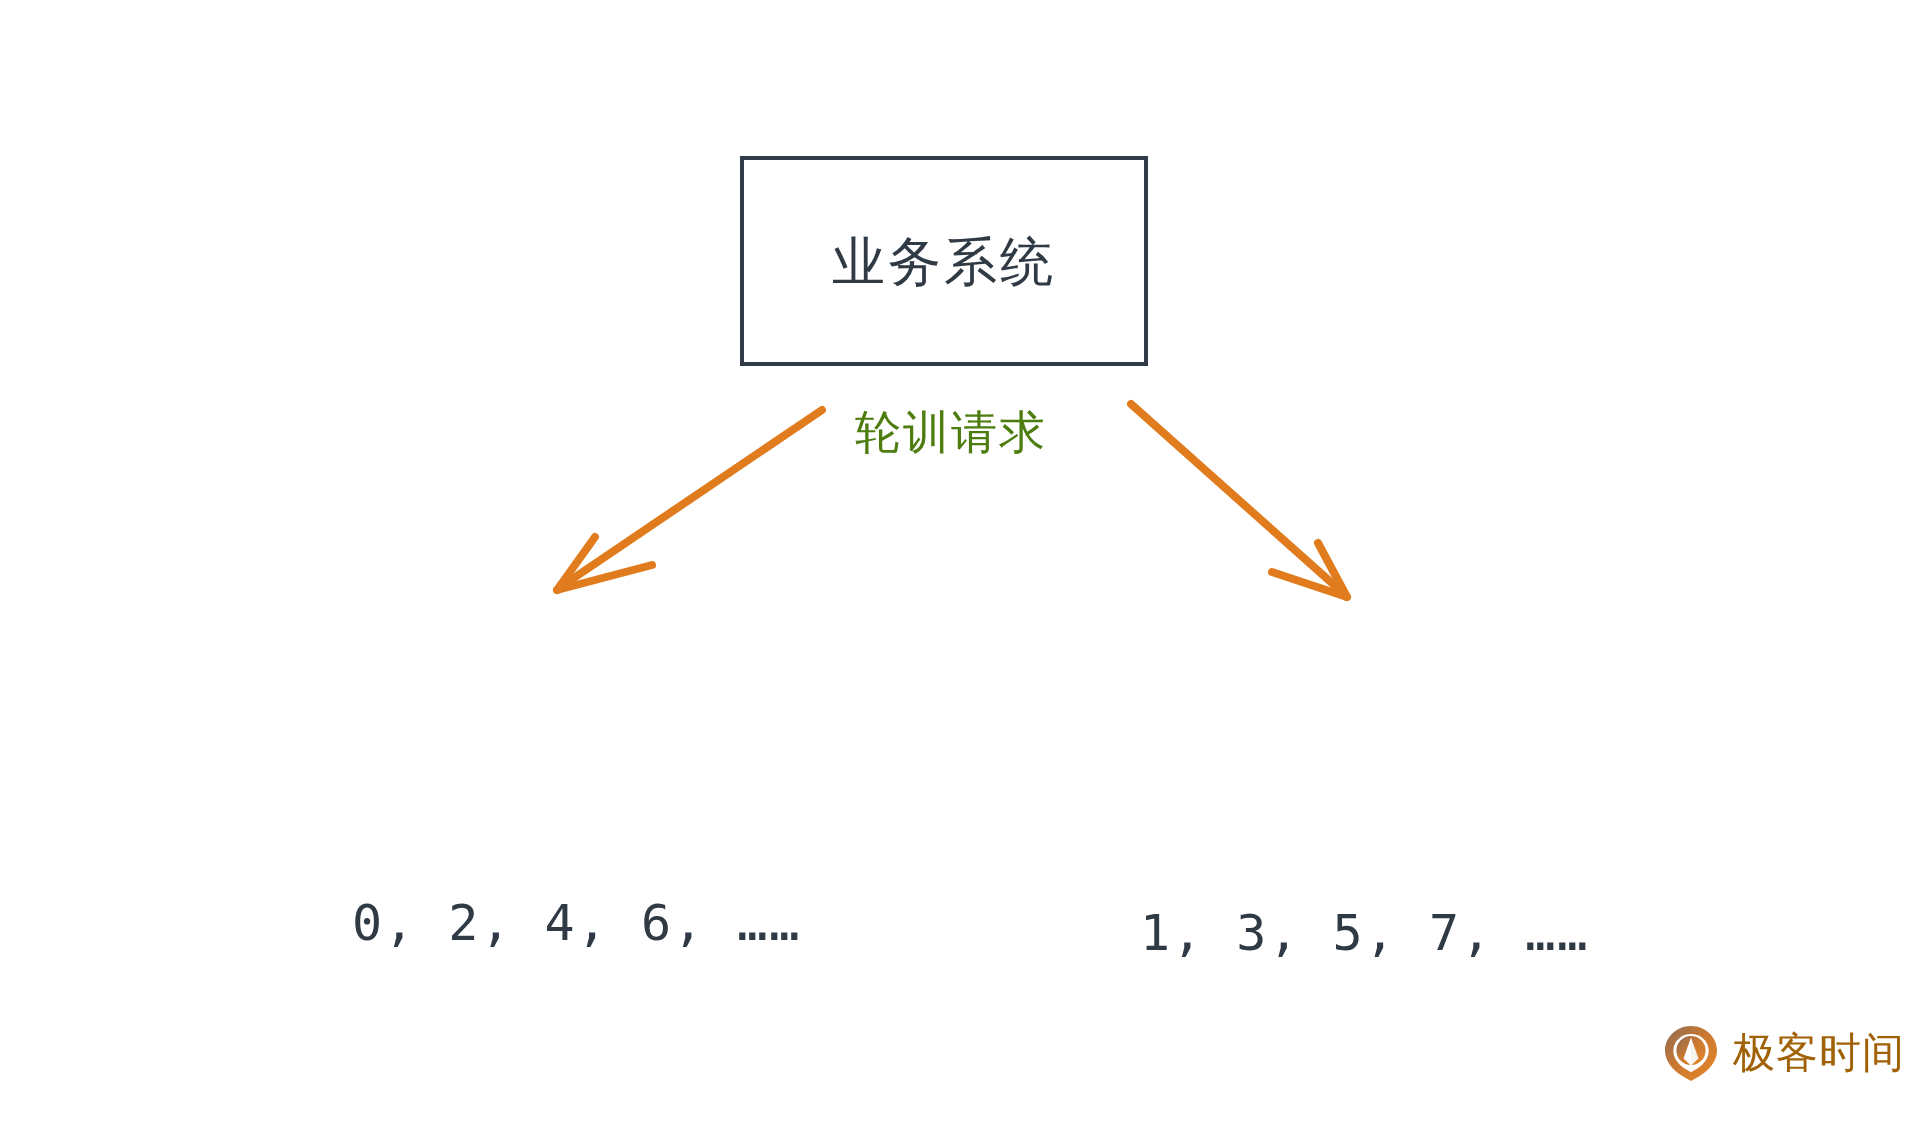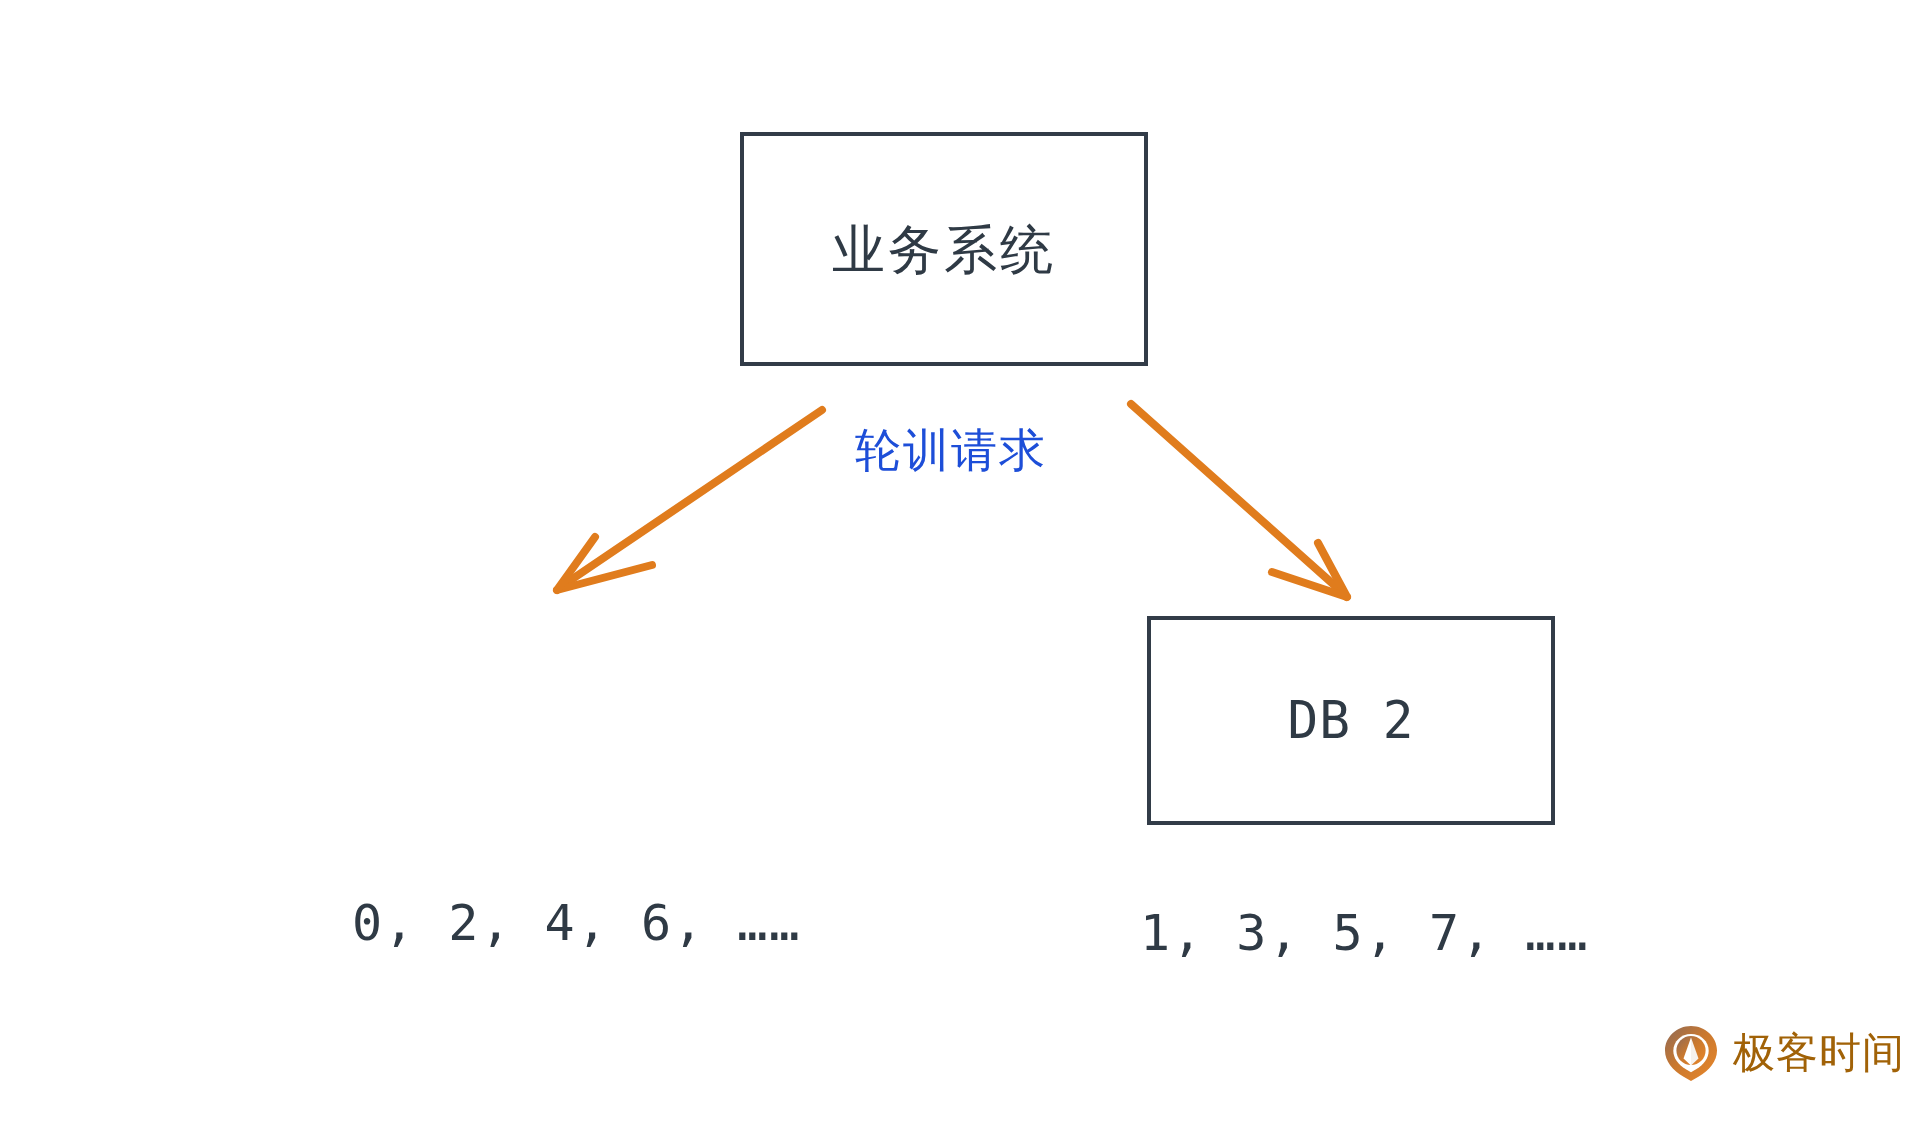--- a/index.html
+++ b/index.html
@@ -28,23 +28,23 @@
     justify-content: center;
   }
   .node-box .node-label {
     color: #2f3a45;
     white-space: pre;
     line-height: 1;
   }
 
   #box-system {
     left: 740px;
-    top: 132px;
+    top: 156px;
     width: 408px;
-    height: 234px;
+    height: 210px;
   }
   #box-system .node-label {
     font-family: "DejaVu Sans", "Liberation Sans", sans-serif;
     font-size: 53px;
     letter-spacing: 3px;
   }
 
   #box-db1 {
     left: 368px;
     top: 622px;
@@ -75,22 +75,22 @@
     white-space: pre;
     line-height: 1;
   }
   #seq-db1 { left: 352px; top: 898px; }
   #seq-db2 { left: 1140px; top: 908px; }
 
   
   #arrow-label {
     position: absolute;
     left: 855px;
-    top: 427px;
-    color: #1d4ed8;
+    top: 409px;
+    color: #4d7c0f;
     font-family: "DejaVu Sans", "Liberation Sans", sans-serif;
     font-size: 46px;
     letter-spacing: 2px;
     white-space: pre;
     line-height: 1;
   }
 
   
   #arrow-layer {
     position: absolute;
@@ -145,23 +145,20 @@
     </g>
   </svg>
 
   <div class="node-box" id="box-system">
     <span class="node-label">业务系统</span>
   </div>
 
   <div id="arrow-label">轮训请求</div>
 
 
-  <div class="node-box" id="box-db2">
-    <span class="node-label">DB 2</span>
-  </div>
 
   <div class="sequence-text" id="seq-db1">0, 2, 4, 6, ……</div>
 
   <div class="sequence-text" id="seq-db2">1, 3, 5, 7, ……</div>
 
   <div id="brand-logo">
     <svg class="logo-mark" viewBox="0 0 56 58" xmlns="http://www.w3.org/2000/svg">
       <defs>
         <linearGradient id="gtGrad" x1="0" y1="0" x2="1" y2="1">
           <stop offset="0%" stop-color="#8e6a58"></stop>

